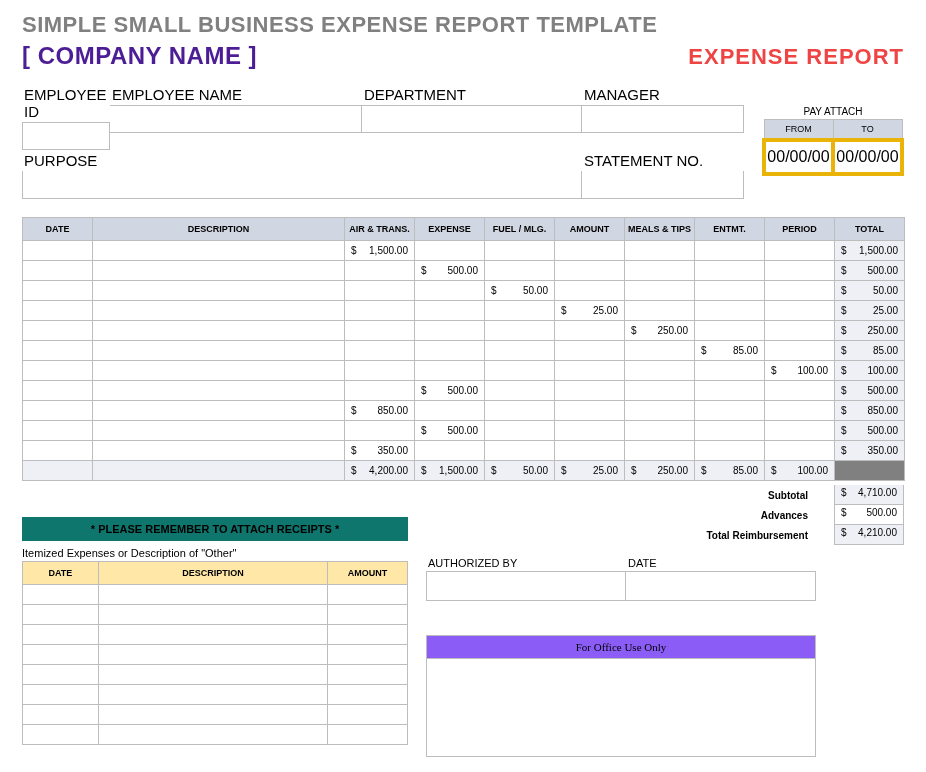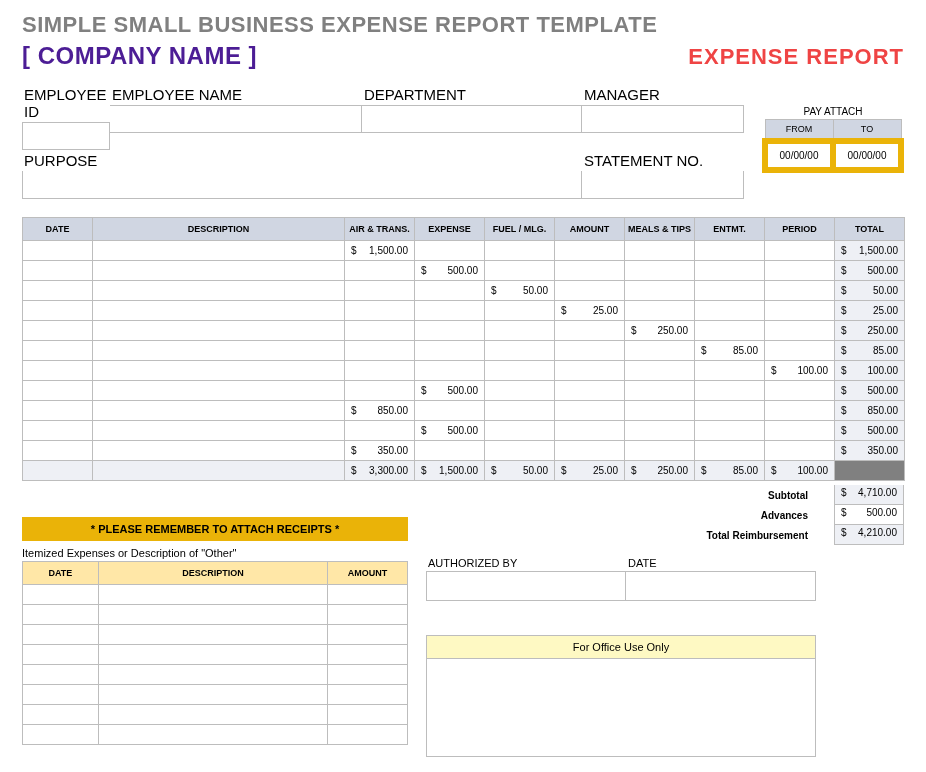--- a/index.html
+++ b/index.html
@@ -23,21 +23,21 @@
 .field-row + .field-row { margin-top: 0; }
 .field-row .field-block + .field-block .field-input { border-left: none; }
 .purpose-row { margin-top: 0; }
 .purpose-row .field-input { border-top: none; }
 .purpose-row .field-block + .field-block .field-input { border-left: none; }
 
 .pay-period { width: 142px; margin-top: 22px; }
 .pay-title { text-align: center; font-size: 10px; padding-bottom: 2px; }
 .pp-table { border-collapse: collapse; width: 100%; }
 .pp-table th { background: #D0D6E2; border: 1px solid #bdbdbd; font-size: 9px; padding: 4px 0; font-weight: normal; }
-.pp-table td { border: 6px solid #eab308; text-align: center; padding: 6px 0; font-size: 10px; }
+.pp-table td { border: 4px solid #eab308; text-align: center; padding: 6px 0; font-size: 16px; }
 
 .expense-table { border-collapse: collapse; width: 100%; margin-top: 18px; table-layout: fixed; }
 .expense-table th { background: #D0D6E2; border: 1px solid #bdbdbd; font-size: 9px; font-weight: bold; padding: 6px 2px; text-align: center; }
 .expense-table td { border: 1px solid #bdbdbd; height: 20px; font-size: 10px; padding: 2px 4px; vertical-align: middle; }
 .col-date { width: 70px; }
 .col-desc { width: 252px; }
 .col-amt { width: 70px; }
 .col-total { width: 70px; background: #EEF0F5; }
 .expense-table td.col-total { background: #EEF0F5; }
 .money { display: flex; justify-content: space-between; font-family: Arial, sans-serif; }
@@ -47,40 +47,40 @@
 .sum-row td.sum-total { background: #808080; }
 
 .summary-block { margin-top: 4px; width: 100%; }
 .summary-row { display: flex; justify-content: flex-end; align-items: center; height: 20px; gap: 20px; }
 .summary-label { font-size: 10px; font-weight: bold; text-align: right; padding-right: 6px; }
 .summary-val { width: 70px; border: 1px solid #bdbdbd; border-top: none; height: 20px; font-size: 10px; padding: 2px 4px; background: #EEF0F5; }
 .summary-row.plain .summary-val { background: #fff; }
 
 .bottom-area { display: flex; gap: 18px; margin-top: 0; }
 .bottom-left { width: 386px; }
-.receipts-banner { background: #eab308; text-align: center; font-weight: bold; font-size: 11px; padding: 6px 0; margin-top: -28px; }
+.receipts-banner { background: #0f766e; text-align: center; font-weight: bold; font-size: 11px; padding: 6px 0; margin-top: -28px; }
 .itemized-label { font-size: 11px; margin-top: 6px; }
 .item-table { border-collapse: collapse; width: 100%; margin-top: 2px; }
 .item-table th { background: #FFE7A7; border: 1px solid #bdbdbd; font-size: 9px; font-weight: bold; padding: 6px 2px; text-align: center; }
 .item-table td { border: 1px solid #bdbdbd; height: 20px; }
 .item-table .c-date { width: 76px; }
 .item-table .c-desc { width: 230px; }
 .item-table .c-amt { width: 80px; }
 
 .bottom-right { flex: 1; margin-top: 10px; }
 .auth-row { display: flex; gap: 0; }
 .auth-block { display: block; }
 .auth-block .field-label { font-size: 11px; }
 .auth-block .field-input { height: 30px; }
 .auth-block.a-auth { width: 200px; }
 .auth-block.a-date { width: 190px; }
 .auth-row .auth-block + .auth-block .field-input { border-left: none; }
 
 .office-box { margin-top: 34px; border: 1px solid #bdbdbd; width: 390px; }
-.office-head { background: #fef9c3; text-align: center; font-size: 11px; padding: 5px 4px; }
+.office-head { background: #8b5cf6; text-align: center; font-size: 11px; padding: 5px 4px; font-family: Liberation Serif, serif; }
 .office-body { height: 98px; background: #fff; border-top: 1px solid #bdbdbd; }
 </style>
 </head>
 <body>
 
 <div class="title-main">SIMPLE SMALL BUSINESS EXPENSE REPORT TEMPLATE</div>
 <div class="header-row">
   <div class="company">[ COMPANY NAME ]</div>
   <div class="report-label">EXPENSE REPORT</div>
 </div>
@@ -404,21 +404,21 @@
         </td>
       </tr>
     </tbody>
   <tbody>
     <tr class="sum-row" id="sum-row">
       <td></td>
         <td></td>
       <td>
           <div class="money">
             <span class="sym">$</span>
-            <span class="num">3,300.00</span>
+            <span class="num">4,200.00</span>
           </div>
         </td>
       <td>
           <div class="money">
             <span class="sym">$</span>
             <span class="num">1,500.00</span>
           </div>
         </td>
       <td>
           <div class="money">

